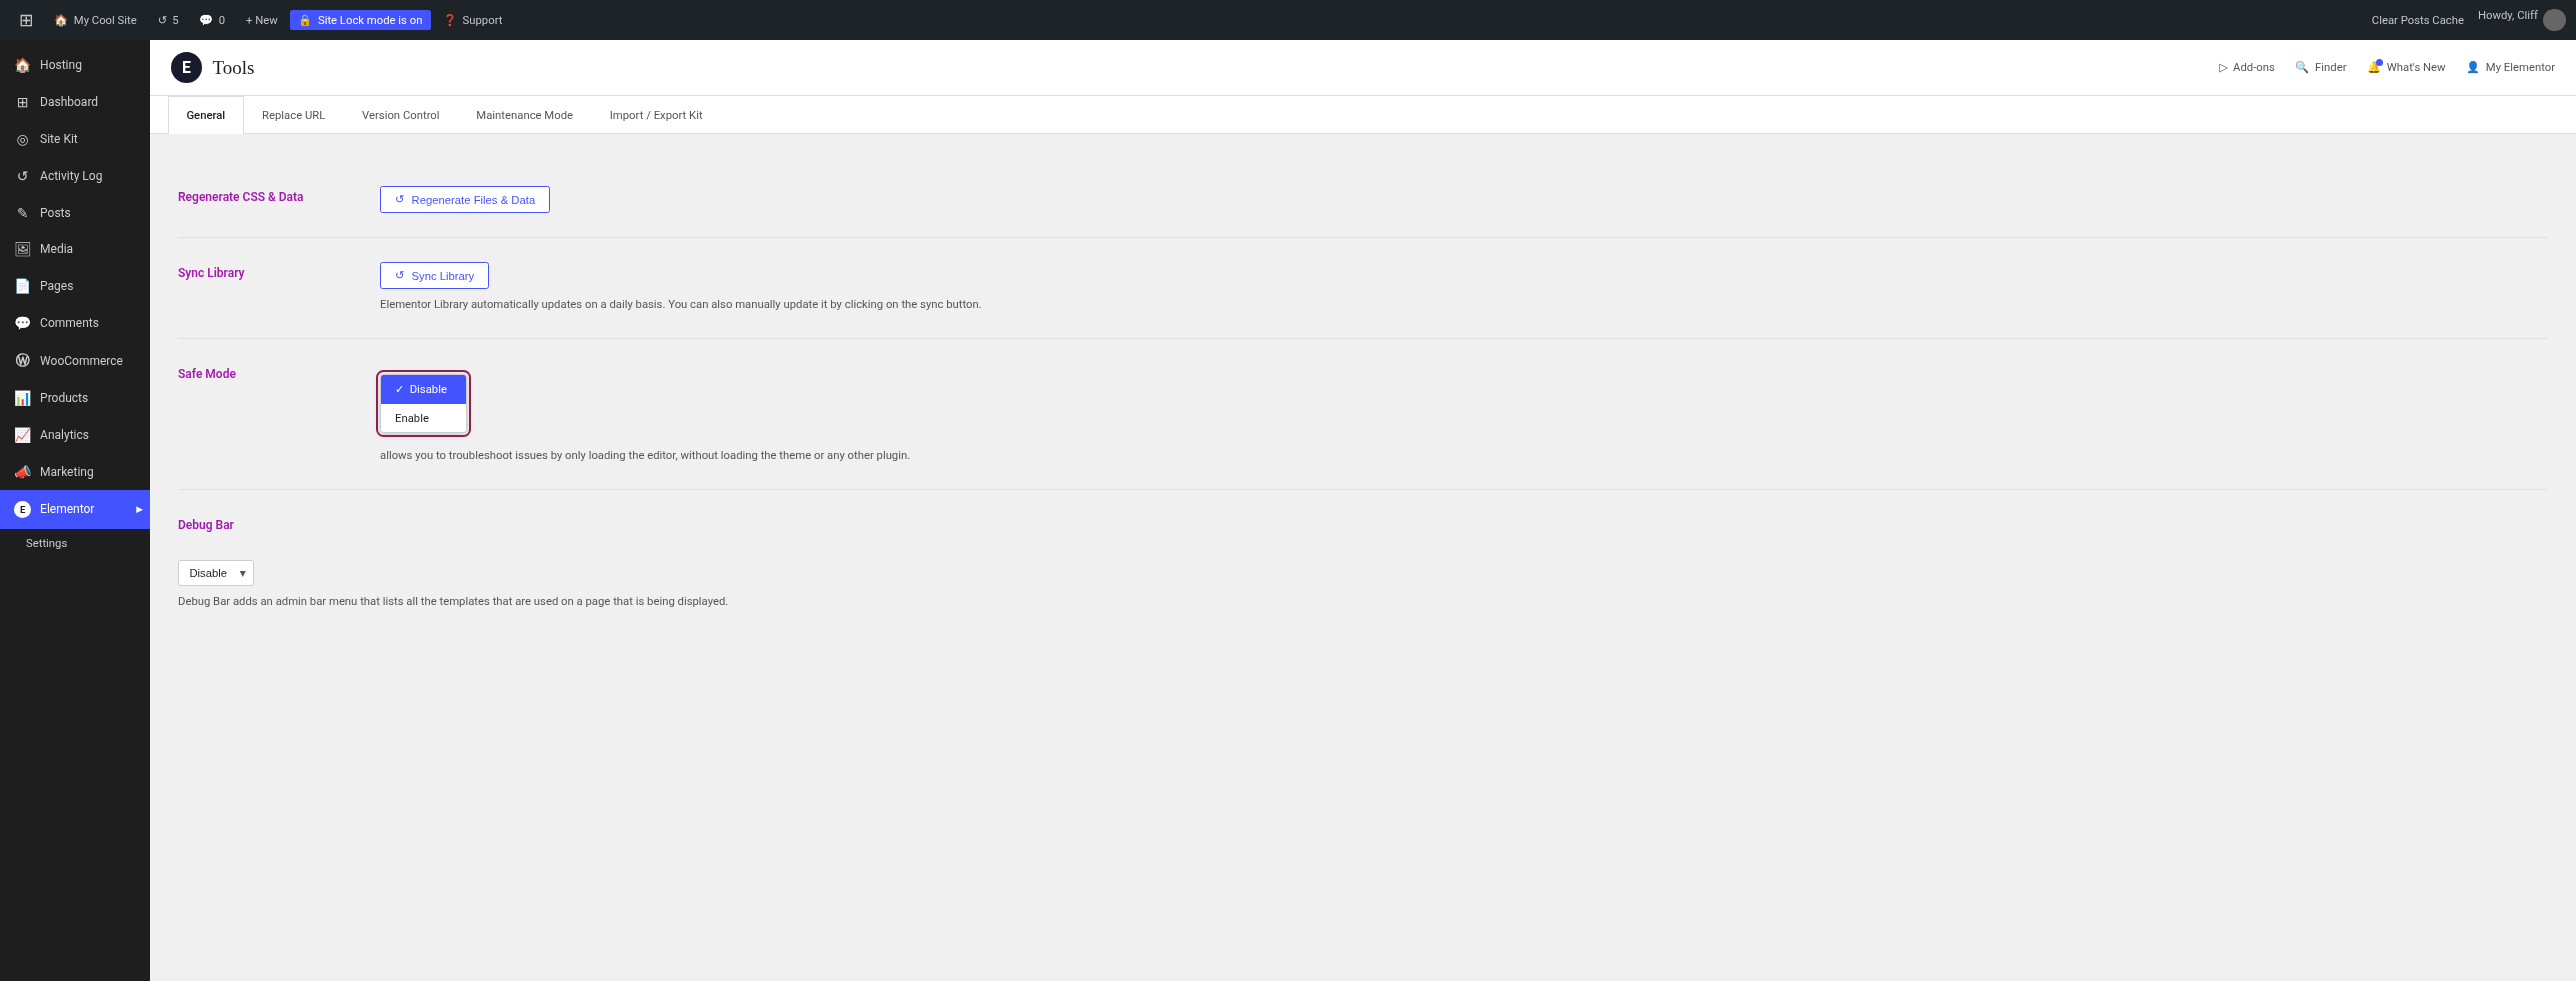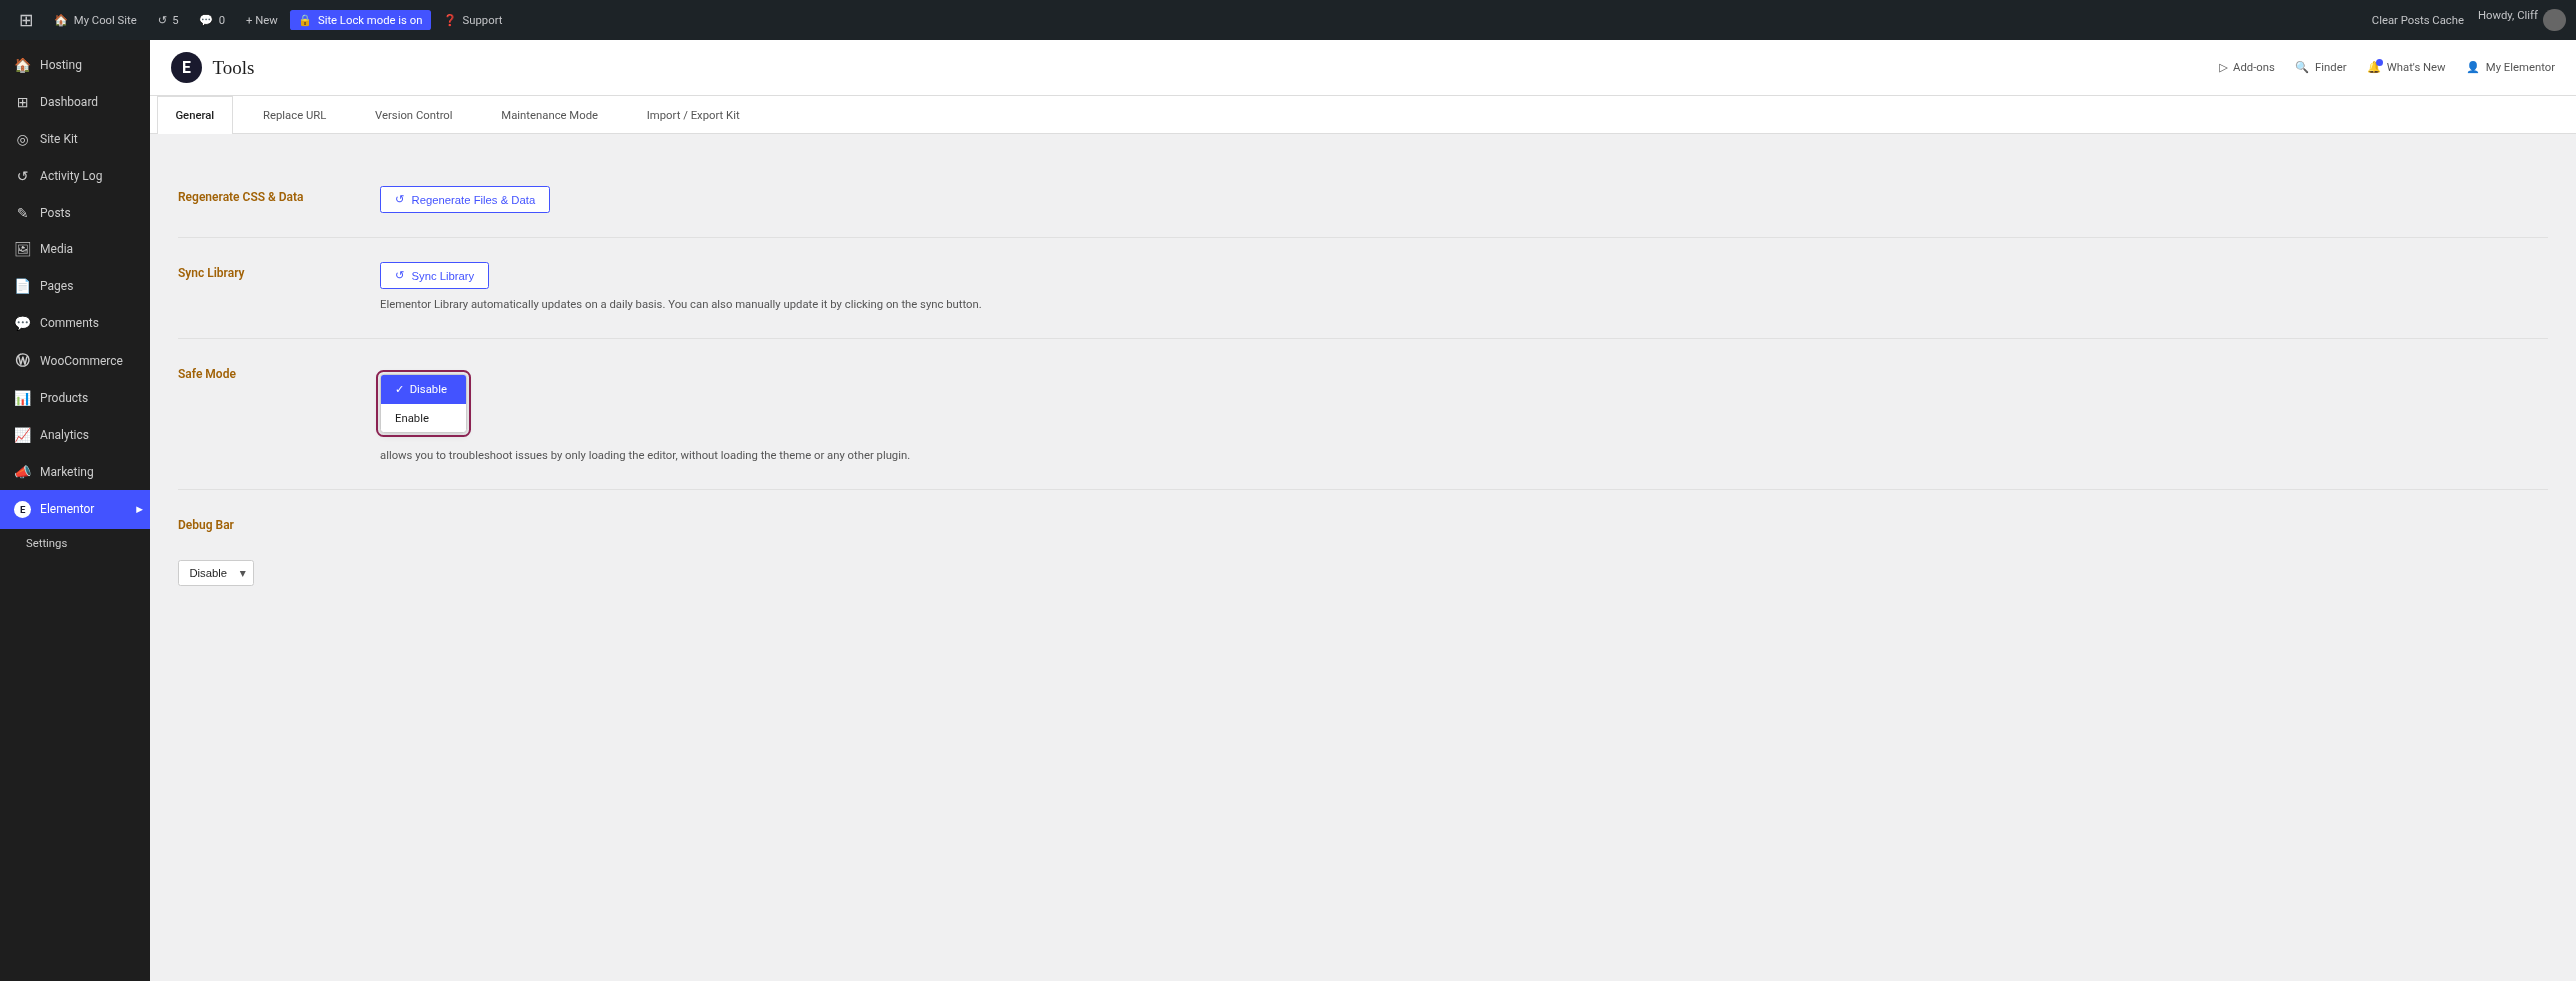--- a/index.html
+++ b/index.html
@@ -102,24 +102,24 @@
       border-radius: 50%;
       width: 7px; height: 7px;
       position: absolute;
       top: -1.7px; right: -1.7px;
     }
     .bell-wrap { position: relative; }
 
     
     .tabs-bar {
       background: #fff;
-      padding: 0 7px;
+      padding: 0 18px;
       border-bottom: 0.9px solid #ddd;
       display: flex;
-      gap: 12px;
+      gap: 0;
     }
     .tab {
       padding: 12px 17.4px;
       font-size: 11.3px;
       color: #555;
       cursor: pointer;
       border: 0.9px solid transparent;
       border-bottom: none;
       margin-bottom: -0.9px;
       background: transparent;
@@ -142,21 +142,21 @@
       align-items: flex-start;
       gap: 28px;
       padding: 24px 0;
       border-bottom: 0.9px solid #e0e0e0;
       background: #f0f0f1;
     }
     .setting-label {
       width: 174px;
       font-size: 12px;
       font-weight: 600;
-      color: #a16207;
+      color: #a21caf;
       flex-shrink: 0;
       padding-top: 3.5px;
     }
     .setting-control { flex: 1; }
     .setting-desc {
       font-size: 11.3px;
       color: #555;
       margin-top: 7px;
       line-height: 1.6;
       max-width: 783px;
@@ -444,19 +444,20 @@
 
       <div class="setting-row" style="border-bottom: none; flex-direction: column;">
         <div class="setting-label">Debug Bar</div>
         <div class="setting-control">
           <div class="select-wrap">
             <select class="select-dropdown">
               <option>Disable</option>
               <option>Enable</option>
             </select>
           </div>
+          <p class="setting-desc">Debug Bar adds an admin bar menu that lists all the templates that are used on a page that is being displayed.</p>
         </div>
       </div>
 
     </div>
   </div>
 </div>
 
 
 </body></html>

